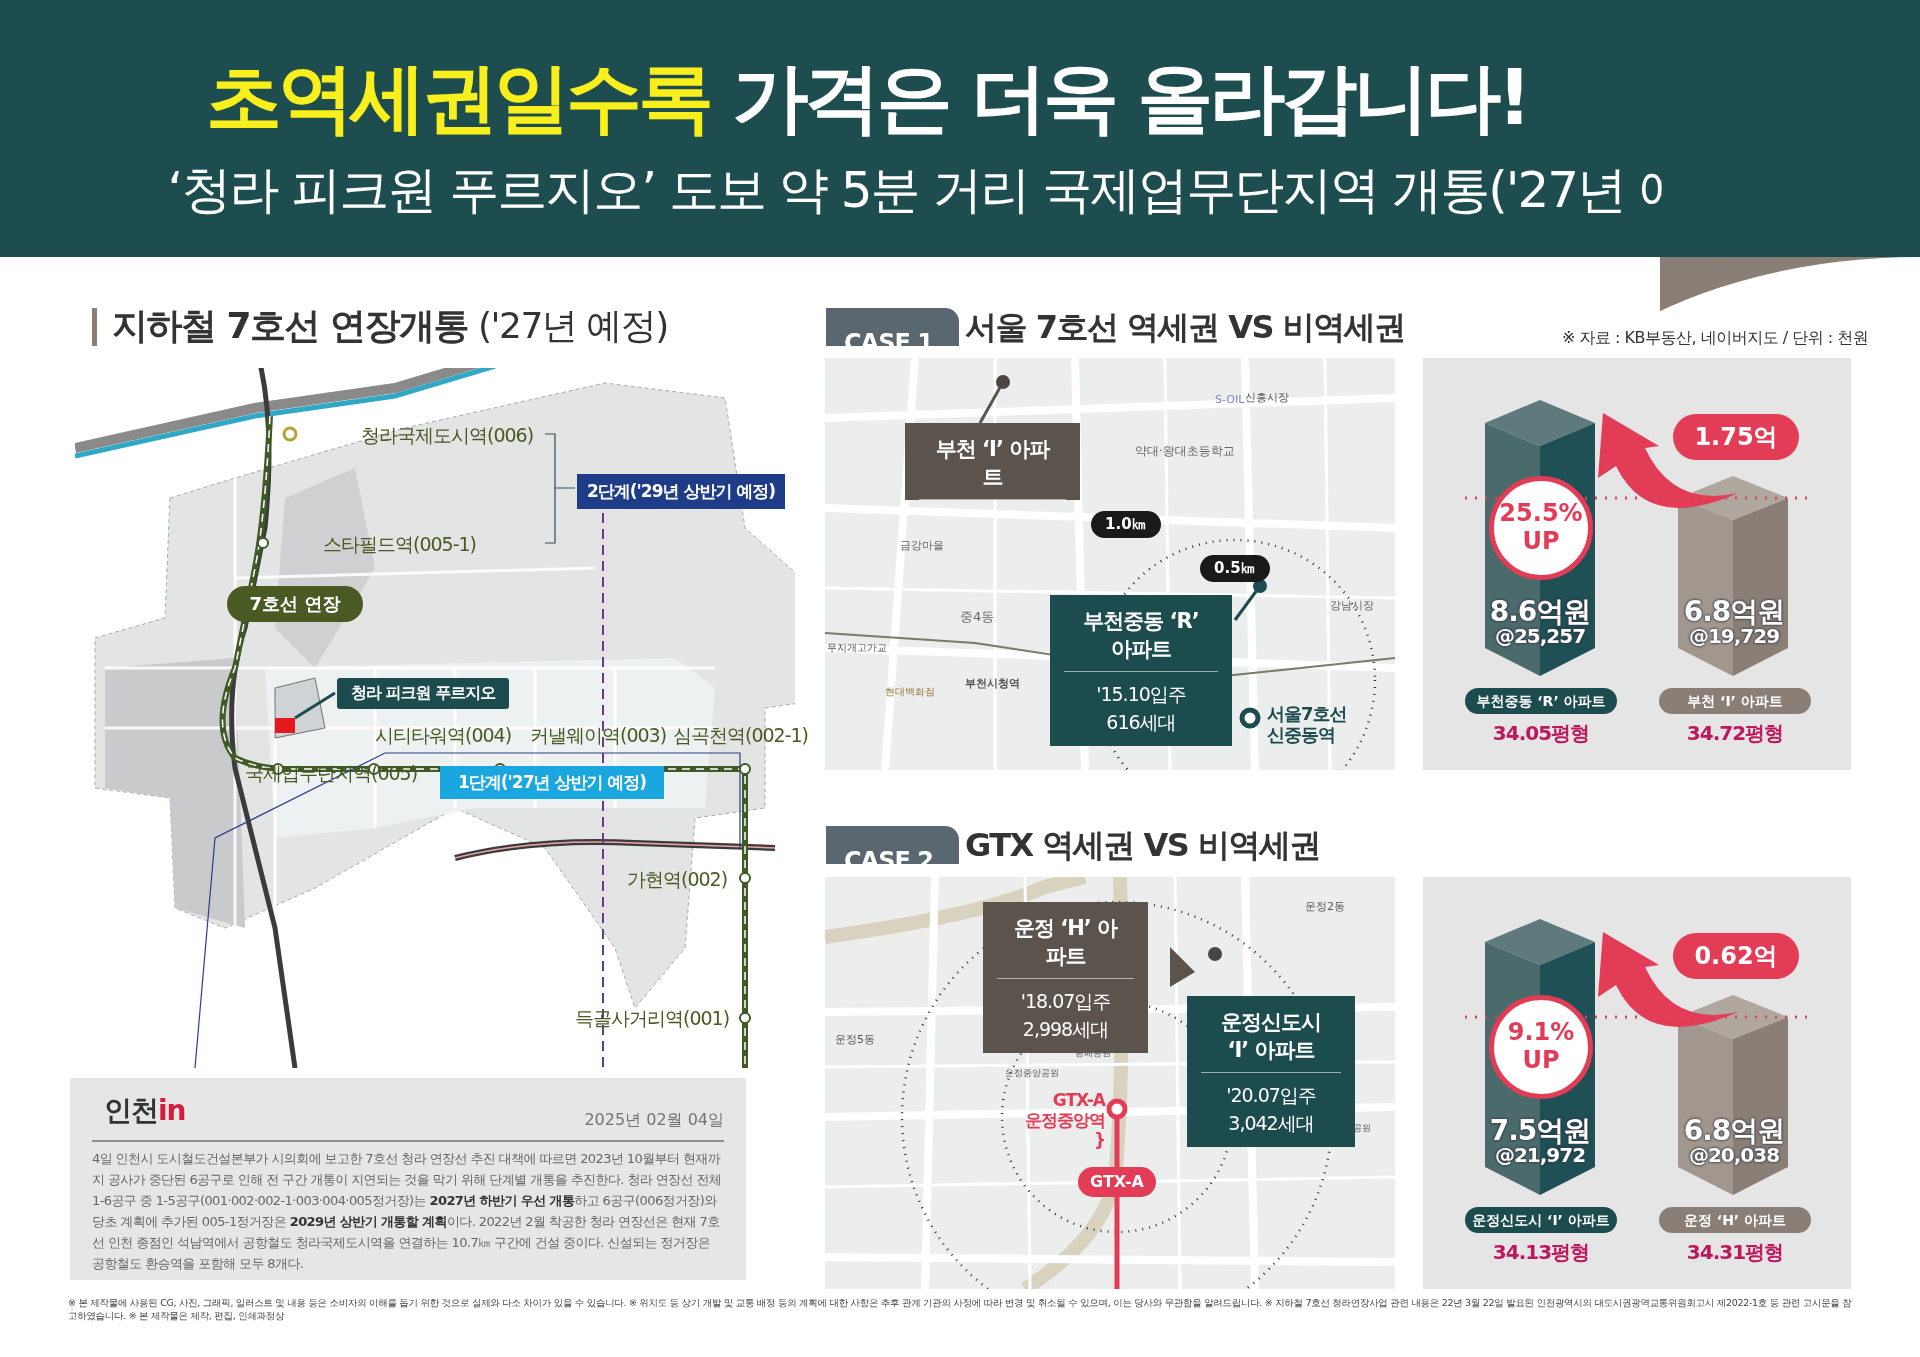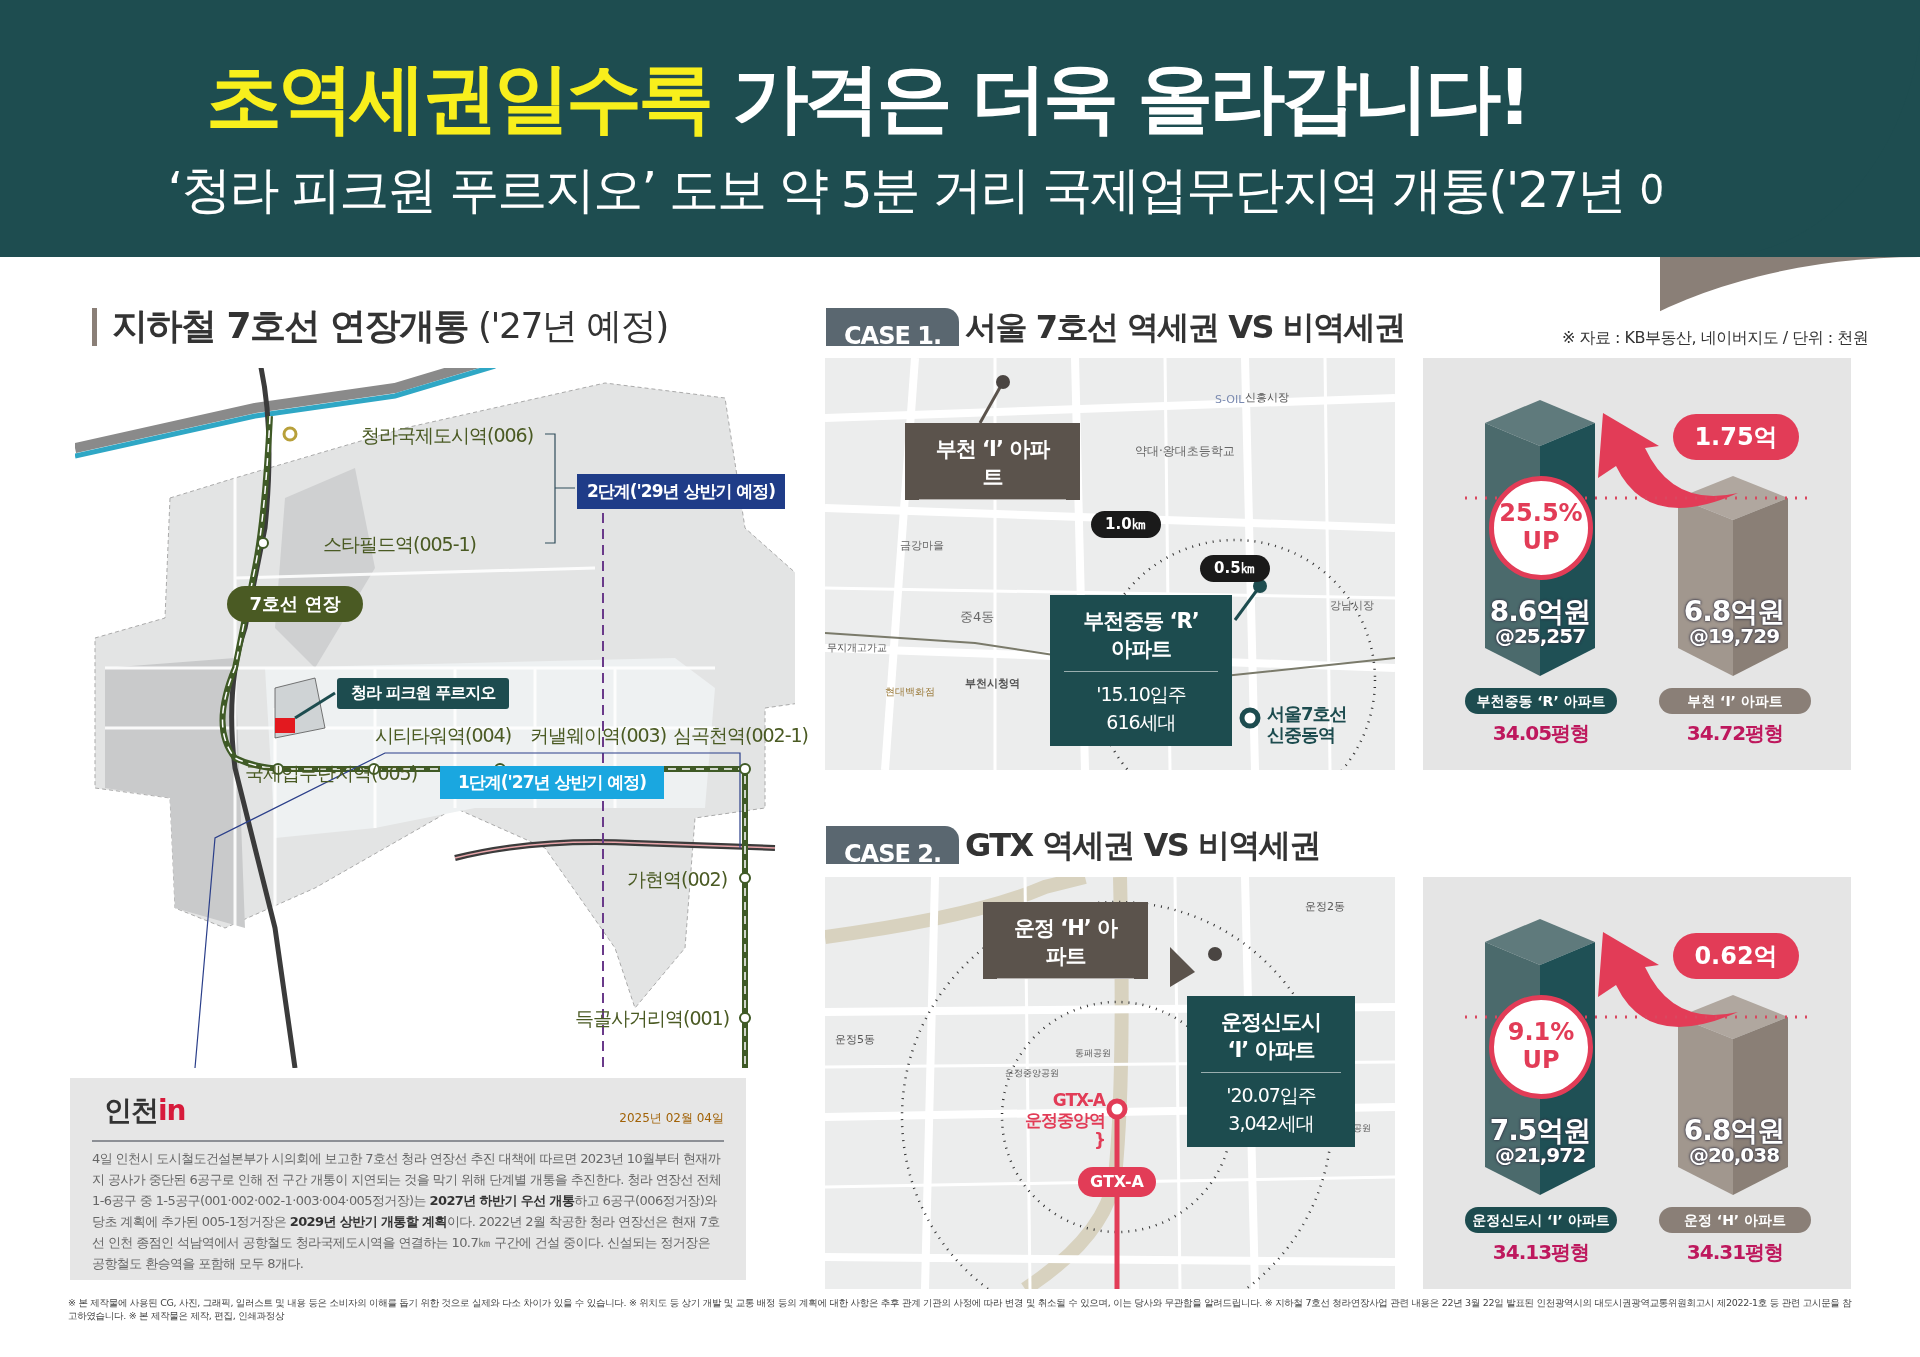--- a/index.html
+++ b/index.html
@@ -11,21 +11,21 @@
 #corner-teal{right:-2px;top:0;width:260px;height:257px;background:#1e4d50;border-bottom-right-radius:80% 100%}
 #title1{left:0;top:48px;width:1734px;text-align:center;font-size:76px;font-weight:bold;color:#fff;letter-spacing:-4px;line-height:100px}
 #title1 .hl{color:#f8ef1c}
 #title2{left:0;top:150px;width:1920px;text-align:center;font-size:50px;color:#fff;letter-spacing:-2px;line-height:80px}
 .sec-title{font-size:36px;font-weight:bold;color:#333;letter-spacing:-1.5px}
 .sec-title .light{font-weight:normal}
 #left-bar{left:92px;top:308px;width:5px;height:38px;background:#8a7f77}
 #left-title{left:112px;top:302px}
 
 #lmap{left:75px;top:368px;width:720px;height:700px}
-.case-tag{background:#5a6770;color:#fff;font-weight:bold;font-size:24px;padding:9px 18px;height:38px;line-height:38px;letter-spacing:-1px;border-top-right-radius:14px}
+.case-tag{background:#5a6770;color:#fff;font-weight:bold;font-size:24px;padding:16px 18px;height:38px;line-height:38px;letter-spacing:-1px;border-top-right-radius:14px}
 .case-title{font-size:32px;font-weight:bold;color:#333;letter-spacing:-1.5px;line-height:38px}
 .map{background:#eceded;overflow:hidden}
 .cbox{background:#e5e5e5}
 .note-src{font-size:16px;color:#333;letter-spacing:-0.5px}
 .callout{color:#fff;text-align:center}
 .callout .ct{font-size:21px;font-weight:bold;padding:12px 10px 8px;letter-spacing:-1px;border-bottom:1px solid rgba(255,255,255,0.55);margin:0 14px}
 .callout .cs{font-size:19px;line-height:28px;padding:8px 0 10px;letter-spacing:-1px}
 .c-brown{background:#5b534c}
 .c-teal{background:#1d4c4f}
 .dist{background:#1a1a1a;color:#fff;font-weight:bold;font-size:15px;border-radius:14px;padding:4px 14px}
@@ -120,21 +120,21 @@
   <div class="abs pill" style="left:152px;top:218px;width:136px;height:36px;line-height:36px;background:#4a5a23;font-size:18px;border-radius:18px">7호선 연장</div>
   <div class="abs" style="left:262px;top:310px;background:#1d4c4f;color:#fff;font-size:16px;font-weight:bold;padding:5px 14px;border-radius:3px;letter-spacing:-1px">청라 피크원 푸르지오</div>
   <div class="abs" style="left:502px;top:106px;background:#1f3c88;color:#fff;font-size:17px;font-weight:bold;padding:6px 10px;letter-spacing:-1px">2단계('29년 상반기 예정)</div>
   <div class="abs" style="left:365px;top:398px;background:#1aa7e0;color:#fff;font-size:17px;font-weight:bold;padding:5px 18px;letter-spacing:-1px">1단계('27년 상반기 예정)</div>
 </div>
 
 <div class="abs news">
   <div class="abs" style="left:34px;top:14px;font-size:28px;font-weight:bold;color:#333;letter-spacing:-1px">
     <span>인천</span><span style="color:#d71b3b">in</span>
   </div>
-  <div class="abs" style="right:22px;top:32px;font-size:12px;color:#a16207">2025년 02월 04일</div>
+  <div class="abs" style="right:22px;top:32px;font-size:16px;color:#737373">2025년 02월 04일</div>
   <div class="abs" style="left:22px;top:62px;width:632px;height:2px;background:#8c8f95"></div>
   <div class="abs" style="left:22px;top:70px;width:632px;font-size:13px;line-height:21px;color:#666;letter-spacing:-0.6px">
     <span>4일 인천시 도시철도건설본부가 시의회에 보고한 7호선 청라 연장선 추진 대책에 따르면 2023년 10월부터 현재까지 공사가 중단된 6공구로 인해 전 구간 개통이 지연되는 것을 막기 위해 단계별 개통을 추진한다. 청라 연장선 전체 1-6공구 중 1-5공구(001·002·002-1·003·004·005정거장)는 </span><b style="color:#333">2027년 하반기 우선 개통</b><span>하고 6공구(006정거장)와 당초 계획에 추가된 005-1정거장은 </span><b style="color:#333">2029년 상반기 개통할 계획</b><span>이다. 2022년 2월 착공한 청라 연장선은 현재 7호선 인천 종점인 석남역에서 공항철도 청라국제도시역을 연결하는 10.7㎞ 구간에 건설 중이다. 신설되는 정거장은 공항철도 환승역을 포함해 모두 8개다.</span>
   </div>
 </div>
 
 <div class="abs case-tag" style="left:826px;top:308px">CASE 1.</div>
 <div class="abs case-title" style="left:965px;top:308px">서울 7호선 역세권 VS 비역세권</div>
 <div class="abs note-src" style="left:1562px;top:328px">※ 자료 : KB부동산, 네이버지도 / 단위 : 천원</div>
 
@@ -249,20 +249,24 @@
     <circle cx="391" cy="233" r="7" fill="#1d4c4f"></circle>
   </svg>
   <div class="abs" style="left:10px;top:155px;font-size:11px;color:#555">운정5동</div>
   <div class="abs" style="left:480px;top:22px;font-size:11px;color:#555">운정2동</div>
   <div class="abs" style="left:250px;top:170px;font-size:9px;color:#555">동패공원</div>
   <div class="abs" style="left:180px;top:190px;font-size:9px;color:#555">운정중앙공원</div>
   <div class="abs" style="left:492px;top:245px;font-size:9px;color:#555">운정건강공원</div>
 
   <div class="abs callout c-brown" style="left:158px;top:25px;width:165px">
     <div class="ct">운정 ‘H’ 아파트</div>
+    <div class="cs">
+        <div>'18.07입주</div>
+        <div>2,998세대</div>
+      </div>
   </div>
   <div class="abs callout c-teal" style="left:362px;top:119px;width:168px">
     <div class="ct">운정신도시 ‘I’ 아파트</div>
     <div class="cs">
         <div>'20.07입주</div>
         <div>3,042세대</div>
       </div>
   </div>
   <div class="abs" style="left:180px;top:213px;font-size:17px;font-weight:bold;color:#e23c57;text-align:right;width:100px;line-height:20px;letter-spacing:-1px">
     <div>GTX-A</div>

